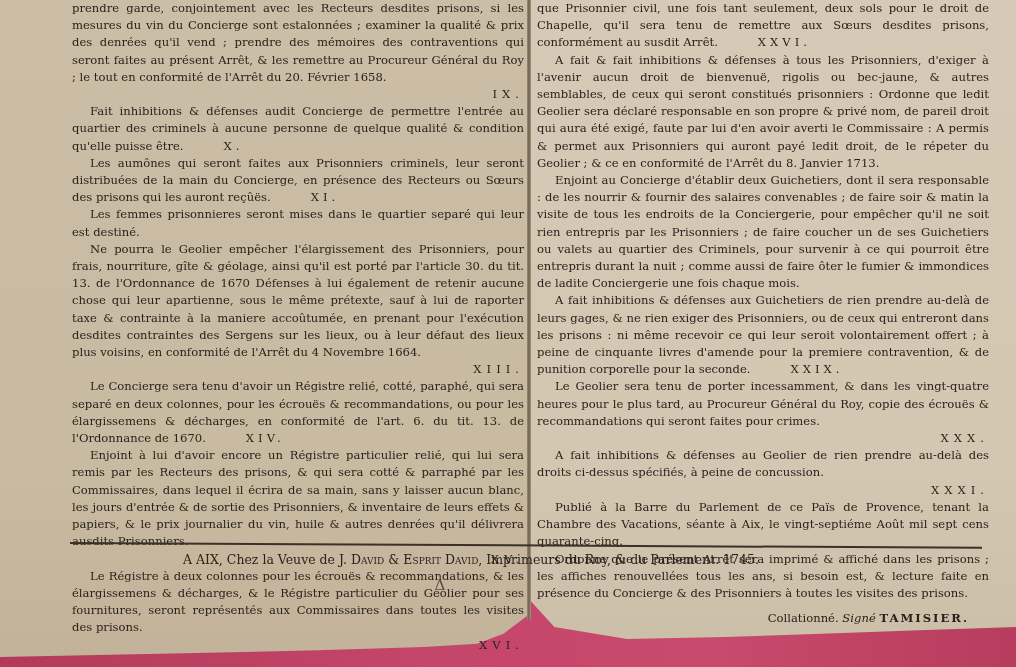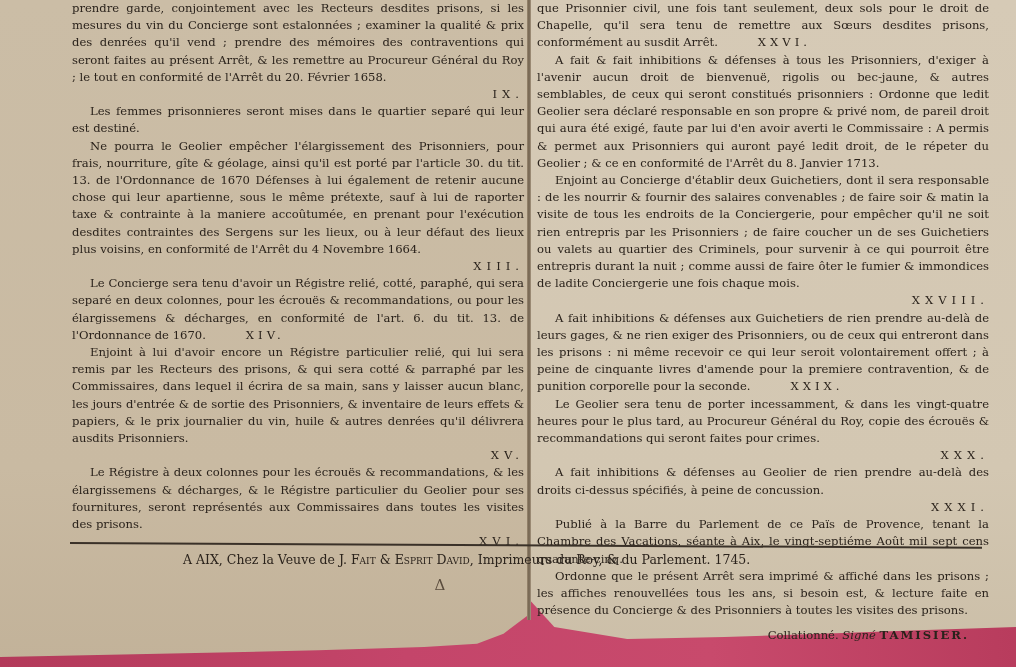--- a/index.html
+++ b/index.html
@@ -59,41 +59,42 @@
 
 <div class="photo"></div>
 <div class="cloth"></div>
 <div class="sheet-left"></div>
 <div class="sheet-right"></div>
 <div class="fold"></div>
 
 <div class="col col-left" id="col-left">
     <p class="p noindent"><span>prendre garde, conjointement avec les Recteurs desdites prisons, si les mesures du vin du Concierge sont estalonnées ; examiner la qualité &amp; prix des denrées qu'il vend ; prendre des mémoires des contraventions qui seront faites au présent Arrêt, &amp; les remettre au Procureur Général du Roy ; le tout en conformité de l'Arrêt du 20. Février 1658.</span></p>
     <p class="art">IX.</p>
+    <p class="p"><span>Fait inhibitions &amp; défenses audit Concierge de permettre l'entrée au quartier des criminels à aucune personne de quelque qualité &amp; condition qu'elle puisse être.</span><span class="inline-art">X.</span></p>
+    <p class="p"><span>Les aumônes qui seront faites aux Prisonniers criminels, leur seront distribuées de la main du Concierge, en présence des Recteurs ou Sœurs des prisons qui les auront reçûës.</span><span class="inline-art">XI.</span></p>
     <p class="p"><span>Les femmes prisonnieres seront mises dans le quartier separé qui leur est destiné.</span></p>
     <p class="p"><span>Ne pourra le Geolier empêcher l'élargissement des Prisonniers, pour frais, nourriture, gîte &amp; géolage, ainsi qu'il est porté par l'article 30. du tit. 13. de l'Ordonnance de 1670 Défenses à lui également de retenir aucune chose qui leur apartienne, sous le même prétexte, sauf à lui de raporter taxe &amp; contrainte à la maniere accoûtumée, en prenant pour l'exécution desdites contraintes des Sergens sur les lieux, ou à leur défaut des lieux plus voisins, en conformité de l'Arrêt du 4 Novembre 1664.</span></p>
     <p class="art">XIII.</p>
     <p class="p"><span>Le Concierge sera tenu d'avoir un Régistre relié, cotté, paraphé, qui sera separé en deux colonnes, pour les écrouës &amp; recommandations, ou pour les élargissemens &amp; décharges, en conformité de l'art. 6. du tit. 13. de l'Ordonnance de 1670.</span><span class="inline-art">XIV.</span></p>
     <p class="p"><span>Enjoint à lui d'avoir encore un Régistre particulier relié, qui lui sera remis par les Recteurs des prisons, &amp; qui sera cotté &amp; parraphé par les Commissaires, dans lequel il écrira de sa main, sans y laisser aucun blanc, les jours d'entrée &amp; de sortie des Prisonniers, &amp; inventaire de leurs effets &amp; papiers, &amp; le prix journalier du vin, huile &amp; autres denrées qu'il délivrera ausdits Prisonniers.</span></p>
     <p class="art">XV.</p>
     <p class="p"><span>Le Régistre à deux colonnes pour les écrouës &amp; recommandations, &amp; les élargissemens &amp; décharges, &amp; le Régistre particulier du Geolier pour ses fournitures, seront représentés aux Commissaires dans toutes les visites des prisons.</span></p>
     <p class="art">XVI.</p>
   </div>
 <div class="col col-right" id="col-right">
     <p class="p noindent"><span>que Prisonnier civil, une fois tant seulement, deux sols pour le droit de Chapelle, qu'il sera tenu de remettre aux Sœurs desdites prisons, conformément au susdit Arrêt.</span><span class="inline-art">XXVI.</span></p>
     <p class="p"><span>A fait &amp; fait inhibitions &amp; défenses à tous les Prisonniers, d'exiger à l'avenir aucun droit de bienvenuë, rigolis ou bec-jaune, &amp; autres semblables, de ceux qui seront constitués prisonniers : Ordonne que ledit Geolier sera déclaré responsable en son propre &amp; privé nom, de pareil droit qui aura été exigé, faute par lui d'en avoir averti le Commissaire : A permis &amp; permet aux Prisonniers qui auront payé ledit droit, de le répeter du Geolier ; &amp; ce en conformité de l'Arrêt du 8. Janvier 1713.</span></p>
     <p class="p"><span>Enjoint au Concierge d'établir deux Guichetiers, dont il sera responsable : de les nourrir &amp; fournir des salaires convenables ; de faire soir &amp; matin la visite de tous les endroits de la Conciergerie, pour empêcher qu'il ne soit rien entrepris par les Prisonniers ; de faire coucher un de ses Guichetiers ou valets au quartier des Criminels, pour survenir à ce qui pourroit être entrepris durant la nuit ; comme aussi de faire ôter le fumier &amp; immondices de ladite Conciergerie une fois chaque mois.</span></p>
-    <p class="art">XXVIII.</p>
     <p class="p"><span>A fait inhibitions &amp; défenses aux Guichetiers de rien prendre au-delà de leurs gages, &amp; ne rien exiger des Prisonniers, ou de ceux qui entreront dans les prisons : ni même recevoir ce qui leur seroit volontairement offert ; à peine de cinquante livres d'amende pour la premiere contravention, &amp; de punition corporelle pour la seconde.</span><span class="inline-art">XXIX.</span></p>
     <p class="p"><span>Le Geolier sera tenu de porter incessamment, &amp; dans les vingt-quatre heures pour le plus tard, au Procureur Général du Roy, copie des écrouës &amp; recommandations qui seront faites pour crimes.</span></p>
     <p class="art">XXX.</p>
     <p class="p"><span>A fait inhibitions &amp; défenses au Geolier de rien prendre au-delà des droits ci-dessus spécifiés, à peine de concussion.</span></p>
     <p class="art">XXXI.</p>
     <p class="p"><span>Publié à la Barre du Parlement de ce Païs de Provence, tenant la Chambre des Vacations, séante à Aix, le vingt-septiéme Août mil sept cens quarante-cinq.</span></p>
     <p class="p"><span>Ordonne que le présent Arrêt sera imprimé &amp; affiché dans les prisons ; les affiches renouvellées tous les ans, si besoin est, &amp; lecture faite en présence du Concierge &amp; des Prisonniers à toutes les visites des prisons.</span></p>
     <p class="sig"><span>Collationné. </span><span class="signe">Signé </span><span class="name">TAMISIER.</span></p>
   </div>
 
 <div class="rule"></div>
 <div class="imprint">
-  <span>A AIX, Chez la Veuve de J. </span><span class="sc">Fait</span><span> &amp; </span><span class="sc">Esprit David</span><span>, Imprimeurs du Roy, &amp; du Parlement. 1745.</span>
+  <span>A AIX, Chez la Veuve de J. </span><span class="sc">David</span><span> &amp; </span><span class="sc">Esprit David</span><span>, Imprimeurs du Roy, &amp; du Parlement. 1745.</span>
 </div>
 <div class="mark">Δ</div>
 
 </body></html>

